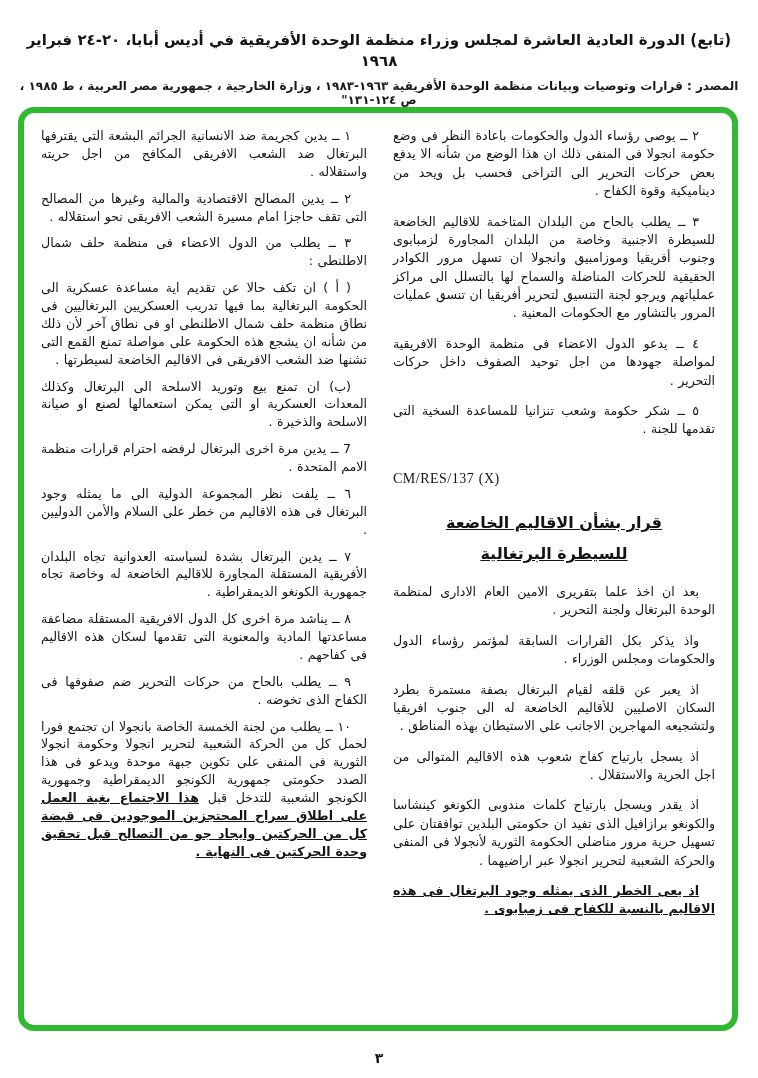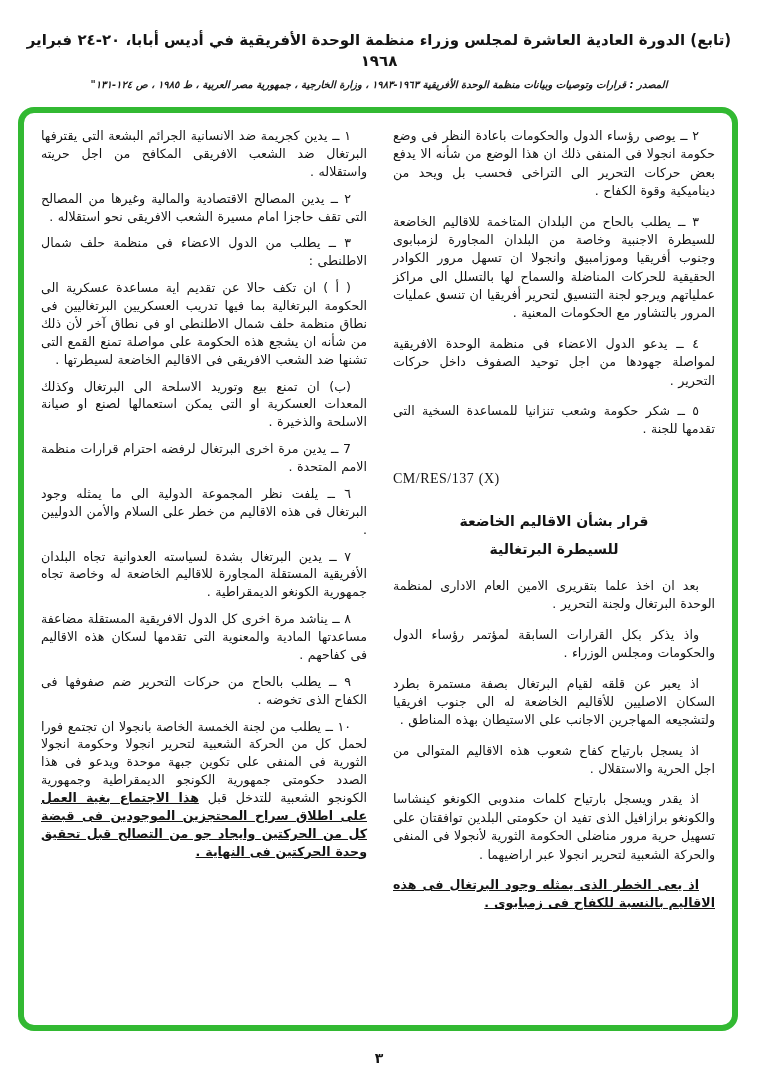--- a/index.html
+++ b/index.html
@@ -4,21 +4,21 @@
 <style>
   html,body { margin:0; padding:0; background:#ffffff; }
   .page {
     position:relative; width:758px; height:1078px; background:#ffffff;
     font-family:"DejaVu Sans", sans-serif; color:#141414; overflow:hidden;
     margin:8px auto;
   }
   
   .header { position:absolute; top:22px; left:12px; right:12px; text-align:center; direction:rtl; }
   .header-title { font-size:15px; font-weight:bold; line-height:1.4; }
-  .header-source { font-size:10px; font-weight:bold; margin-top:7px; color:#1a1a1a;font-style:italic; }
+  .header-source { font-size:12px; font-weight:bold; margin-top:7px; color:#1a1a1a; }
   
   .frame {
     position:absolute; left:18px; top:99px; width:720px; height:924px;
     box-sizing:border-box; border:6px solid #32b932; border-radius:16px;
     padding:14px 17px 8px 17px; background:#ffffff; overflow:hidden;
   }
   .cols { display:flex; direction:rtl; gap:26px; align-items:flex-start; }
   .col { min-width:0; }
   .col-first  { flex:0 0 322px; }   
   .col-second { flex:1; }           
@@ -28,21 +28,21 @@
     font-size:12.6px; line-height:1.46; text-indent:16px;
     word-spacing:0.5px;
   }
   .col-second .para { margin-bottom:9px; line-height:1.42; }
   .b { font-weight:bold;text-decoration:underline; }
   .docref {
     direction:ltr; text-align:left; text-indent:0;
     font-family:"Liberation Serif", serif; font-size:14px;
     margin:30px 0 24px 0; letter-spacing:0.5px;
   }
-  .headline { direction:rtl; text-align:center; text-indent:0; font-weight:bold; font-size:14px; margin:0 0 12px 0; }
+  .headline { direction:rtl; text-align:center; text-indent:0; font-weight:bold; font-size:16px; margin:0 0 12px 0;text-decoration:underline; }
   .headline-2 { margin-bottom:20px; }
   
   .pagenum { position:absolute; bottom:20px; left:0; right:0; text-align:center; font-size:14px; font-weight:bold; }
 </style>
 </head>
 <body>
 
 <div class="page">
 
   <div class="header">

